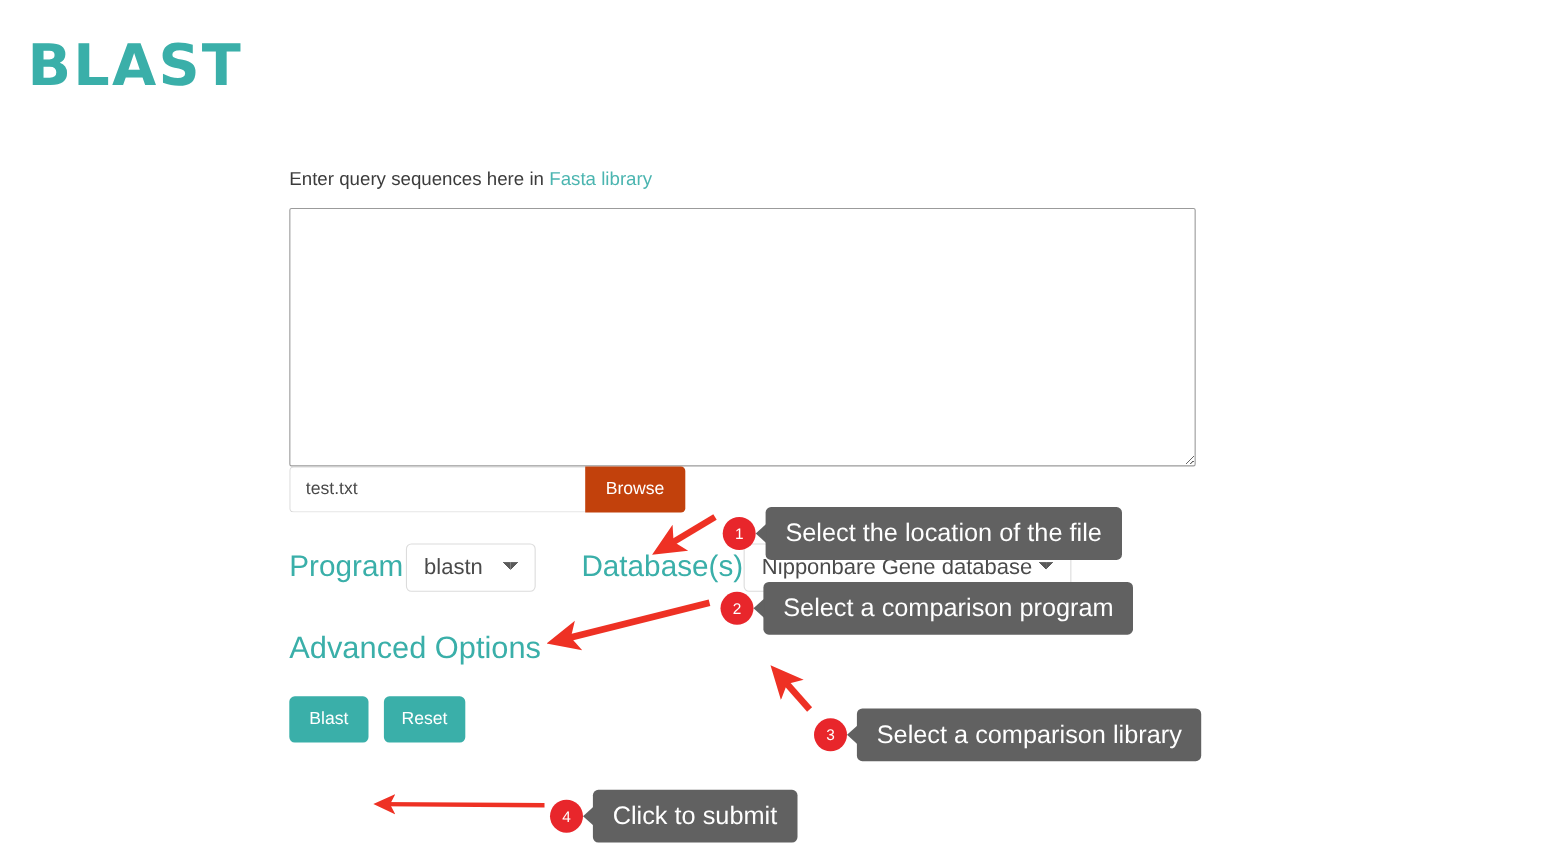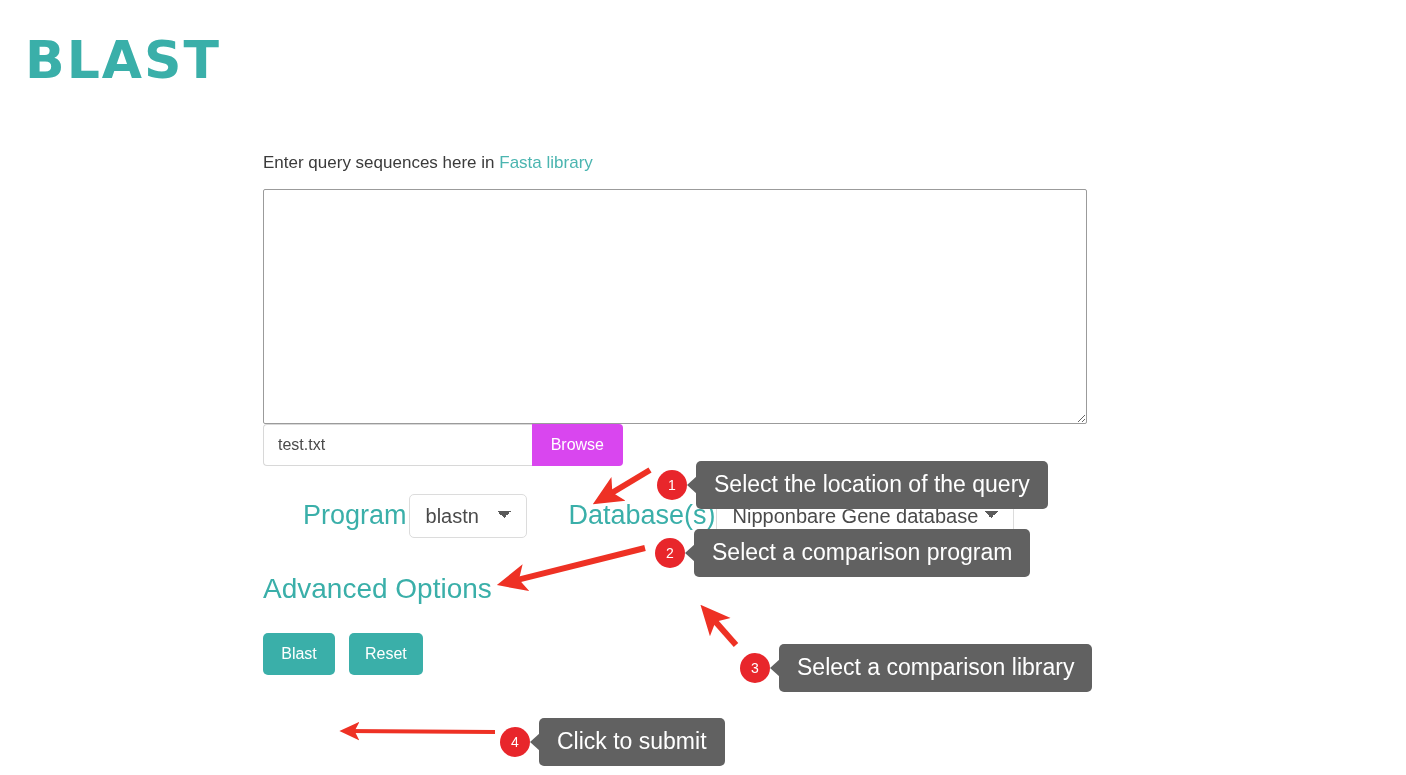--- a/index.html
+++ b/index.html
@@ -88,40 +88,39 @@
     font-family: "Liberation Sans", sans-serif;
     font-size: 16px;
     color: #4a4a4a;
     padding: 0 14px;
     outline: none;
   }
   #browse-button {
     box-sizing: border-box;
     border: none;
     border-radius: 0 4px 4px 0;
-    background: #d946ef;
+    background: #c2410c;
     color: #ffffff;
     font-family: "Liberation Sans", sans-serif;
     font-size: 16px;
     padding: 0 19px;
     cursor: pointer;
   }
 
   
   #selector-row {
     display: flex;
     align-items: center;
     margin-top: 28px;
     height: 44px;
   }
   .selector-label {
     font-size: 27px;
     color: #3aafa9;
     white-space: nowrap;
-    margin-left: 40px;
   }
   .ui-select {
     box-sizing: border-box;
     height: 44px;
     border: 1px solid #dcdcdc;
     border-radius: 5px;
     background: #ffffff;
     font-family: "Liberation Sans", sans-serif;
     font-size: 20px;
     color: #4a4a4a;
@@ -280,21 +279,21 @@
 
     <path d="M645,548 L505,583" stroke="#ee3124" stroke-width="6" fill="none" marker-end="url(#arrowhead)"></path>
 
     <path d="M736,645 L706,611" stroke="#ee3124" stroke-width="6" fill="none" marker-end="url(#arrowhead)"></path>
 
     <path d="M495,732 L345,731" stroke="#ee3124" stroke-width="4" fill="none" marker-end="url(#arrowhead)"></path>
   </svg>
 
   <div class="callout" style="left:657px; top:461px;">
     <div class="callout-badge">1</div>
-    <div class="callout-bubble">Select the location of the query</div>
+    <div class="callout-bubble">Select the location of the file</div>
   </div>
 
   <div class="callout" style="left:655px; top:529px;">
     <div class="callout-badge">2</div>
     <div class="callout-bubble">Select a comparison program</div>
   </div>
 
   <div class="callout" style="left:740px; top:644px;">
     <div class="callout-badge">3</div>
     <div class="callout-bubble">Select a comparison library</div>

